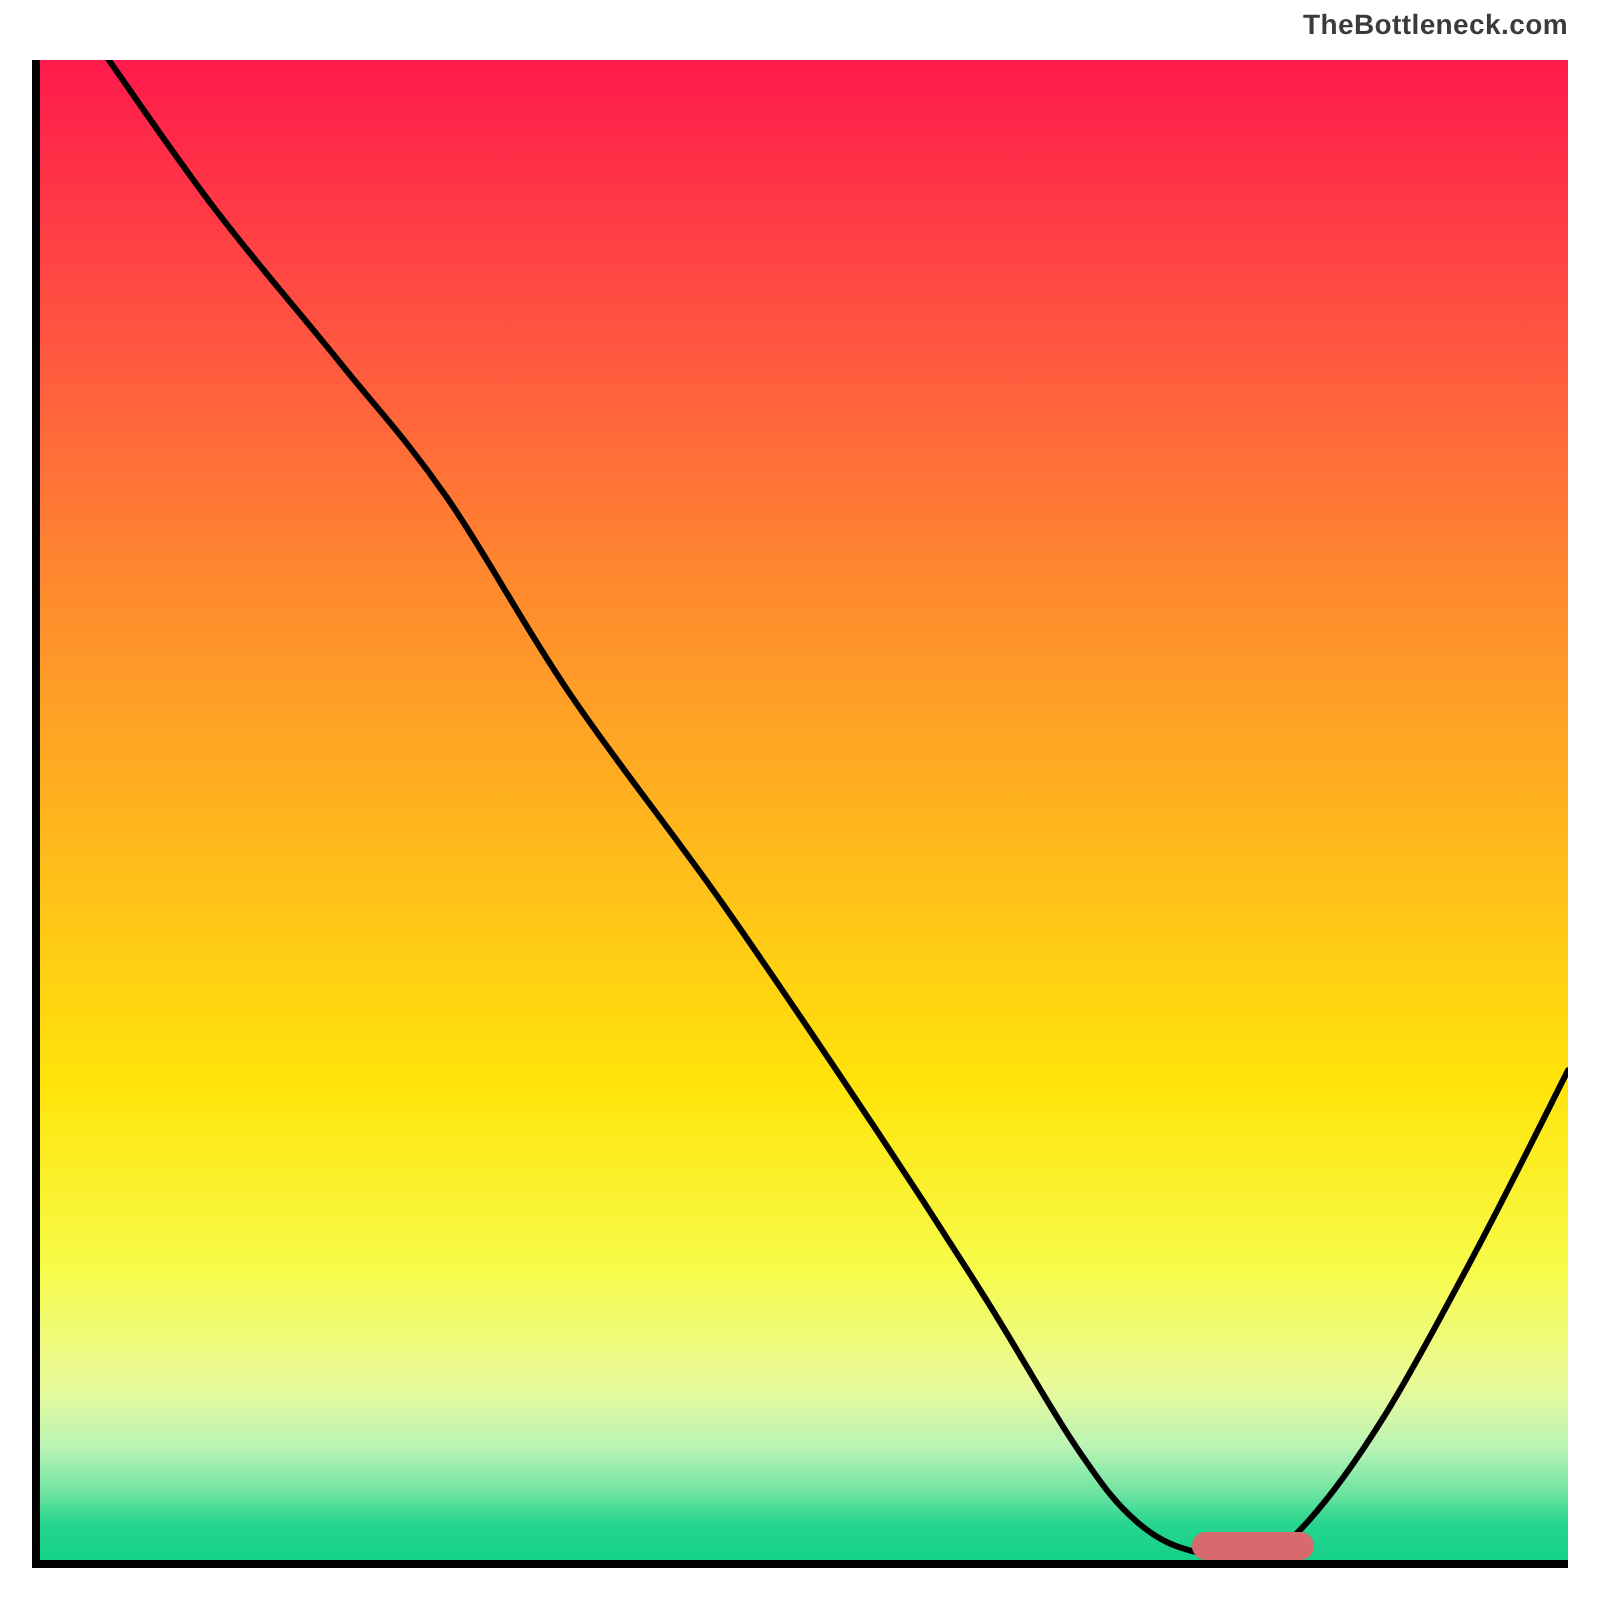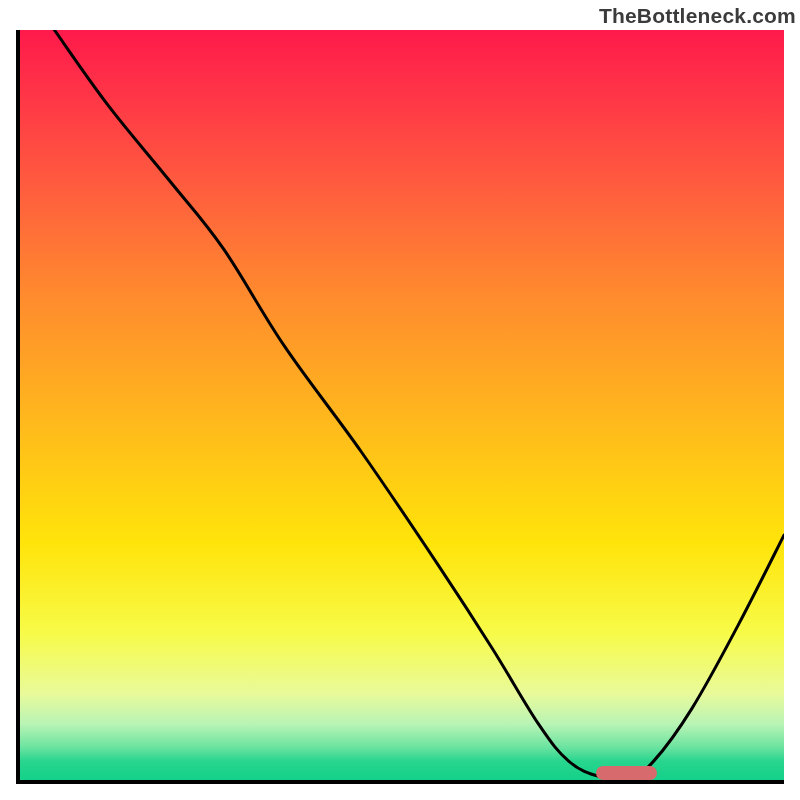--- a/index.html
+++ b/index.html
@@ -12,22 +12,22 @@
     overflow: hidden;
   }
   .container {
     position: relative;
     width: 800px;
     height: 800px;
   }
   .watermark {
     position: absolute;
     top: 4px;
-    right: 4px;
-    font-size: 21px;
+    right: 16px;
+    font-size: 14px;
     font-weight: 600;
     color: #3b3b3b;
     letter-spacing: 0.2px;
     z-index: 30;
   }
   .plot-outer {
     position: absolute;
     left: 16px;
     top: 30px;
     width: 768px;

